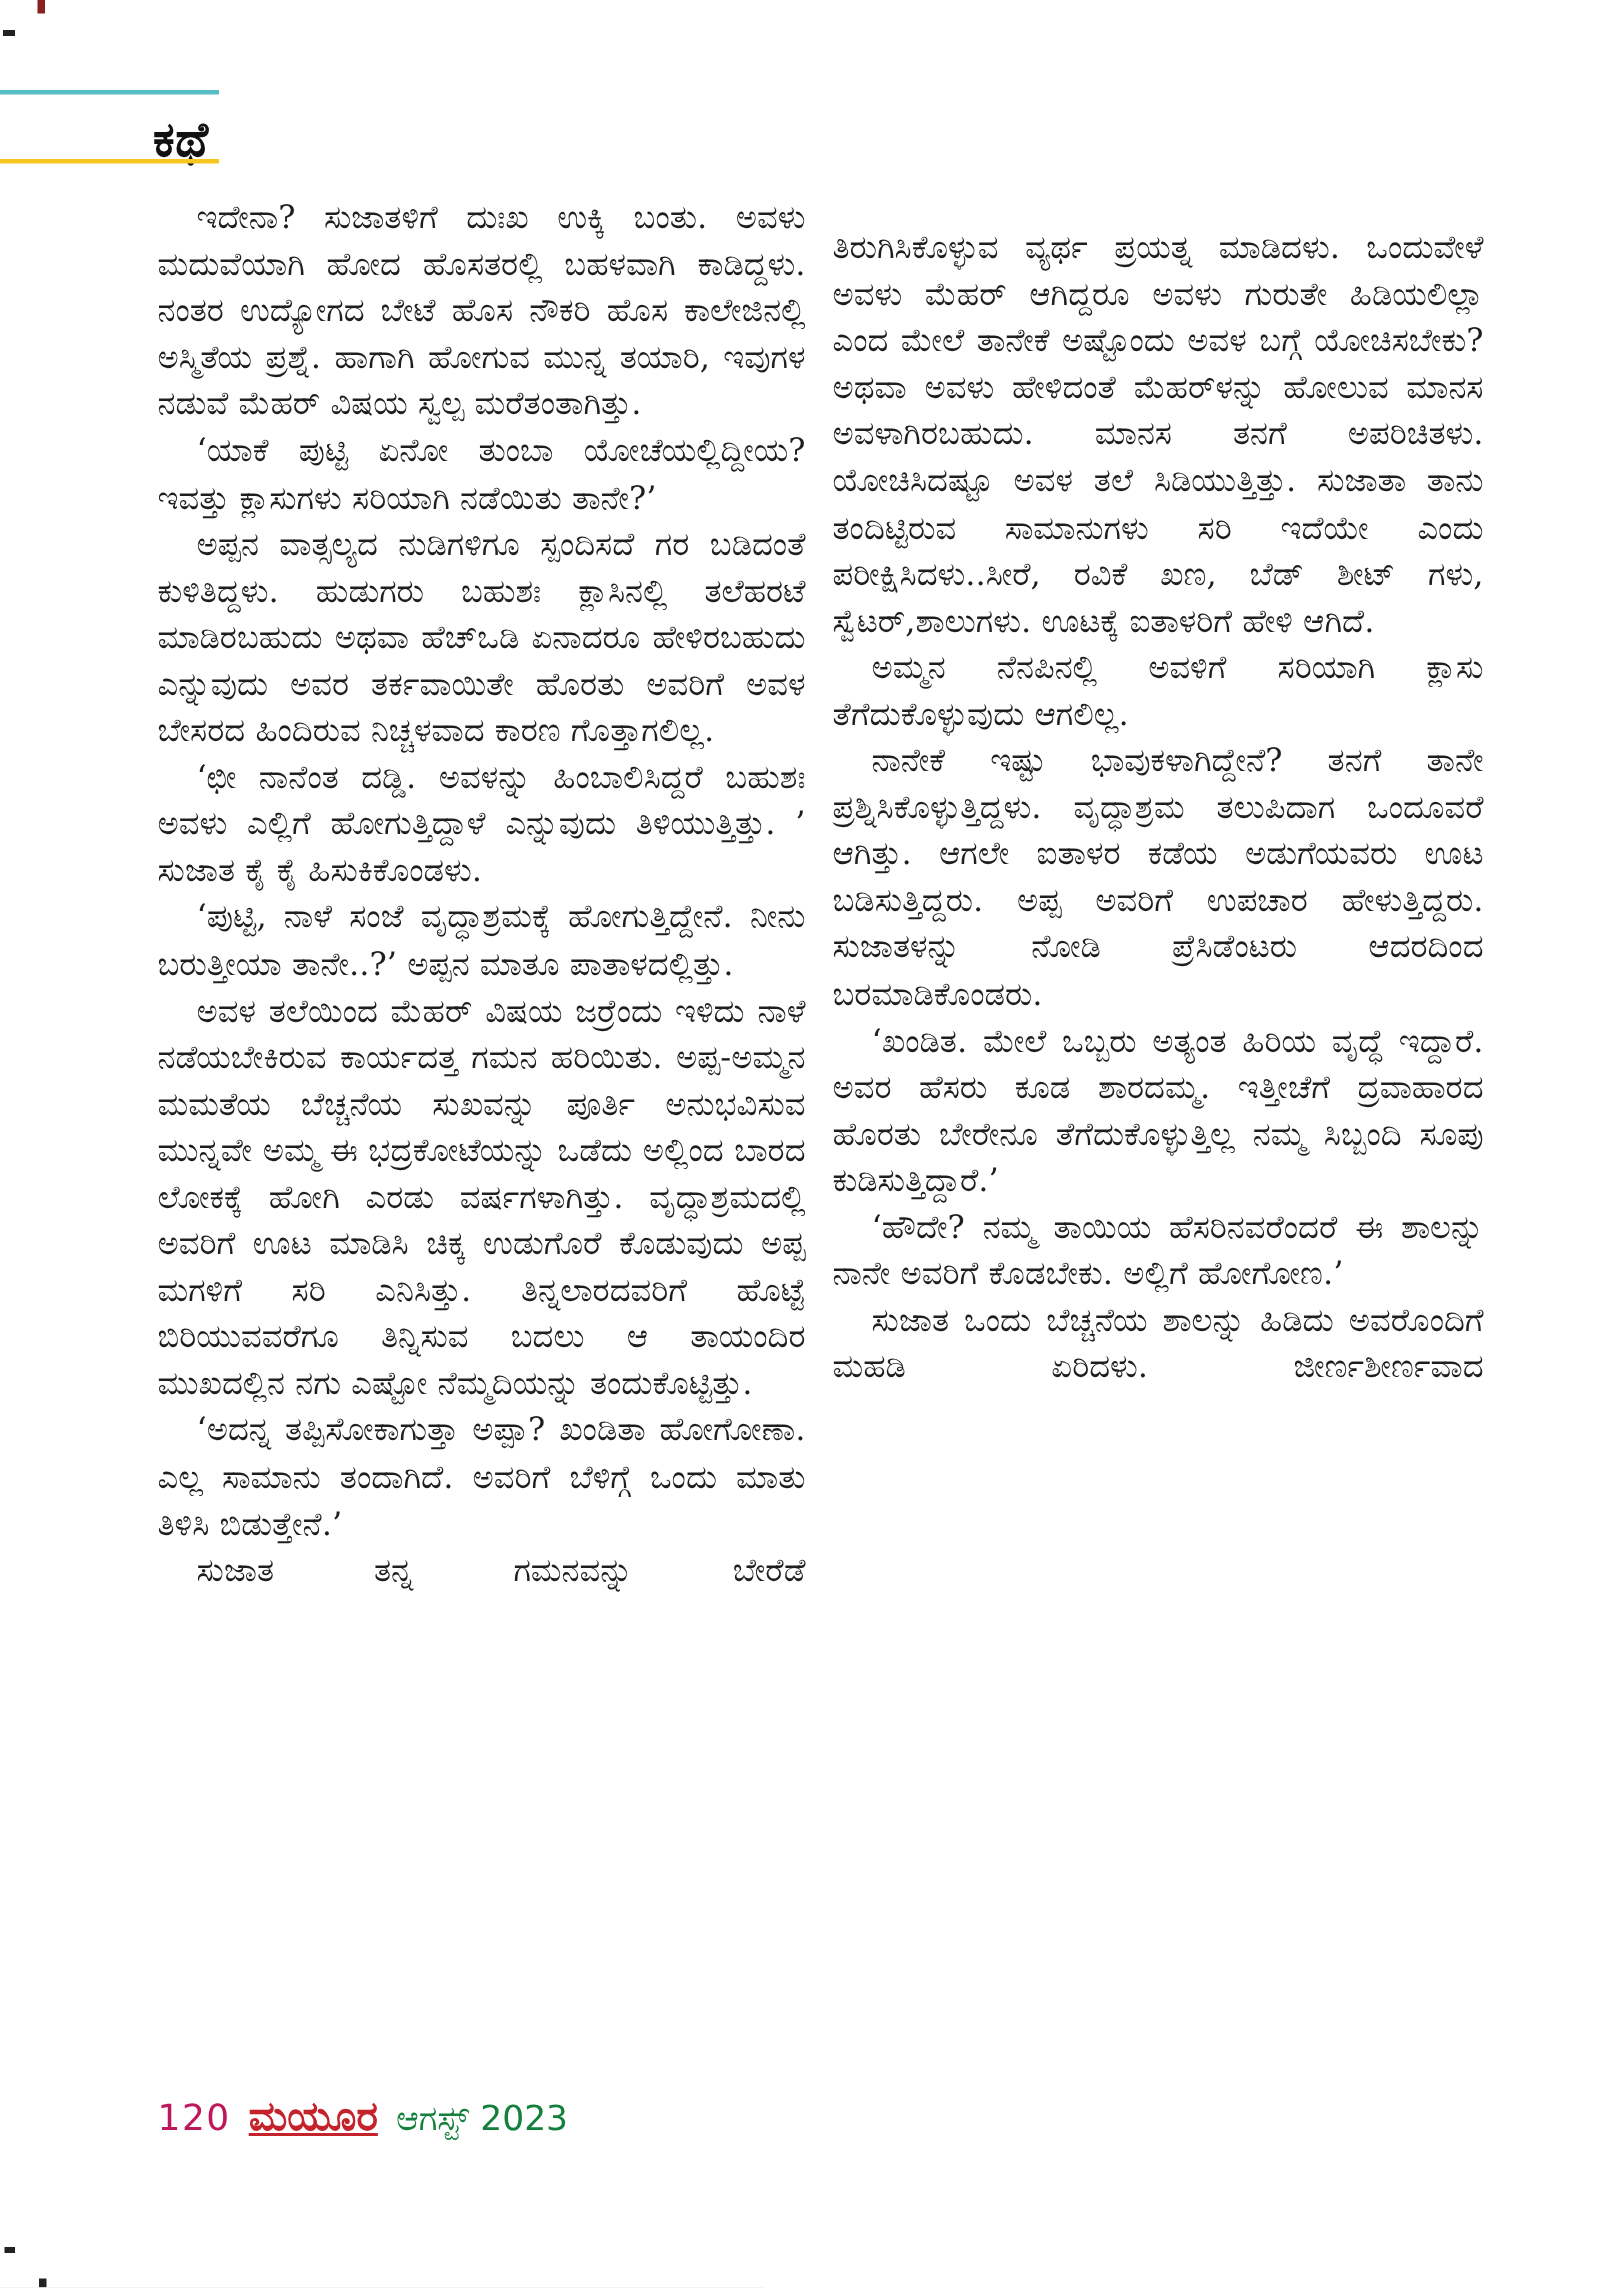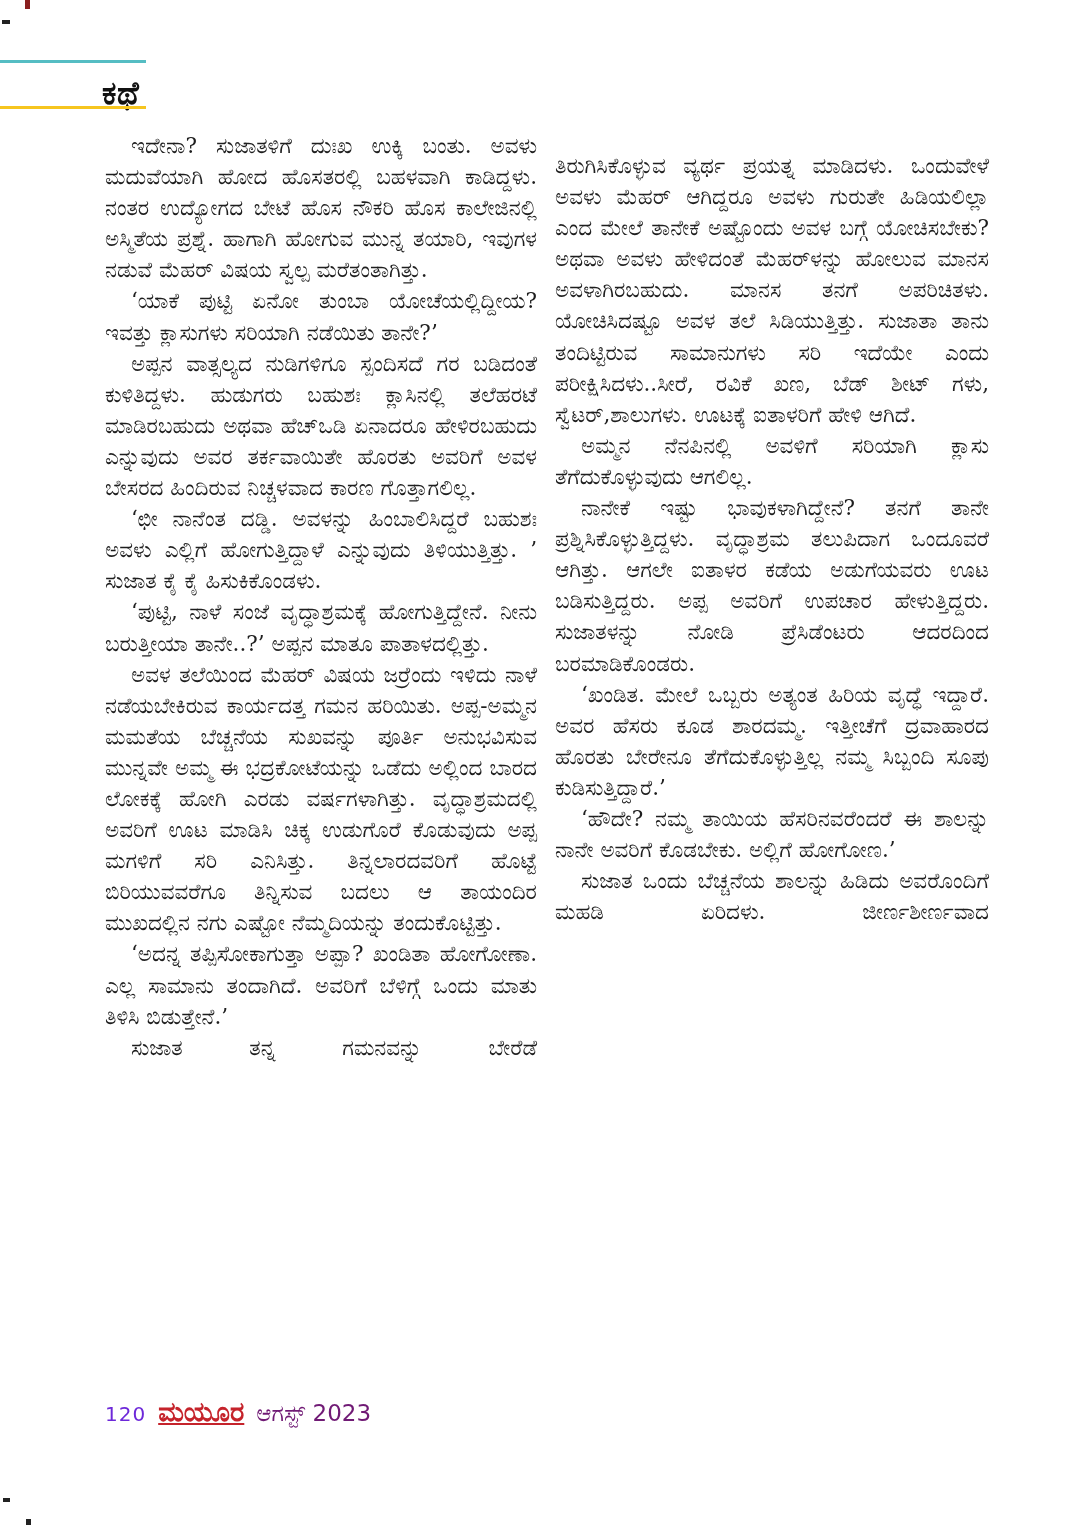--- a/index.html
+++ b/index.html
@@ -38,23 +38,23 @@
   .col-right{left:555px;width:434px;margin-top:20px;}
   .column p{margin:0;text-indent:26px;}
   .column p.no-indent{text-indent:0;}
   .column p.spread{text-align-last:justify;}
   
   .footer{
     position:absolute;left:105px;top:1396px;
     display:flex;align-items:baseline;gap:12px;
     font-family:"DejaVu Sans","Liberation Sans",sans-serif;
   }
-  .page-number{font-size:20px;color:#6d28d9;letter-spacing:1px;text-align:center;}
+  .page-number{font-size:24px;color:#be185d;letter-spacing:1px;text-align:center;}
   .magazine-name{font-size:27px;font-weight:bold;}
-  .issue-date{font-size:23px;color:#701a75;}
+  .issue-date{font-size:23px;color:#15803d;}
 </style>
 </head>
 <body>
 
 <div class="page">
 
   <div class="mark mark-red mark-top-tick"></div>
   <div class="mark mark-top-dash"></div>
   <div class="mark mark-bottom-dash"></div>
   <div class="mark mark-bottom-dot"></div>

